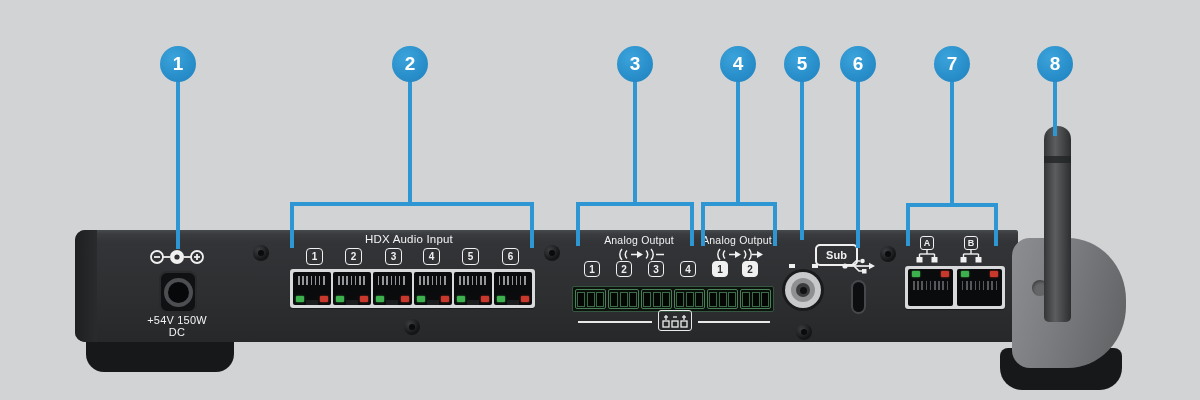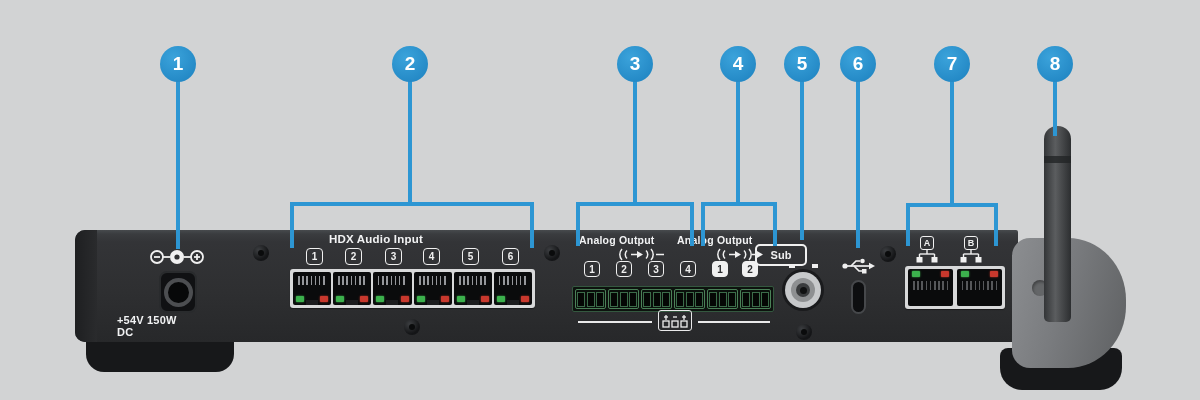--- a/index.html
+++ b/index.html
@@ -20,21 +20,21 @@
             background:linear-gradient(90deg,#1e1f21,#2a2b2d);}
   #right-cap{left:1012px;top:238px;width:114px;height:130px;z-index:3;
              border-radius:18px 58px 58px 18px / 18px 62px 62px 18px;
              background:linear-gradient(105deg,#8c8e91 0%,#797b7e 45%,#5e6062 100%);}
   #antenna{left:1044px;top:126px;width:27px;height:196px;z-index:4;border-radius:13px 13px 5px 5px;
            background:linear-gradient(90deg,#333537,#5b5d5f 42%,#2c2e30);}
   #antenna-joint{left:0;top:30px;width:27px;height:7px;background:#222426;opacity:.8;}
   .cap-indent{left:20px;top:42px;width:16px;height:16px;border-radius:50%;
               background:#646668;box-shadow:inset 1px 2px 3px rgba(0,0,0,.35);}
   
-  .ptext{color:#f2f3f4;font-weight:bold;letter-spacing:.2px;}
+  .ptext{color:#f2f3f4;font-weight:normal;text-align:center;letter-spacing:.2px;}
   .screw{width:16px;height:16px;border-radius:50%;
          background:radial-gradient(circle at 35% 32%, #3c3e41, #141517 65%);}
   .screw i{position:absolute;left:5px;top:5px;width:6px;height:6px;border-radius:50%;background:#0a0b0c;}
   .badge{width:17px;height:17px;border:1.5px solid #f0f0f0;border-radius:4px;box-sizing:border-box;
          color:#f0f0f0;font-size:10px;font-weight:bold;display:flex;align-items:center;justify-content:center;}
   .badge.sm{width:16px;height:16px;}
   .badge.filled{background:#f0f0f0;color:#2b2c2e;}
   
   .rjblock{background:#d8d9da;border-radius:3px;display:flex;gap:2px;padding:3px;box-sizing:border-box;
            box-shadow:0 1px 1px rgba(0,0,0,.4);}
@@ -51,21 +51,21 @@
   
   #terminal{left:497px;top:56px;width:202px;height:26px;background:#0d120e;border:1px solid #34583f;
             border-radius:2px;display:flex;gap:2px;padding:2px;box-sizing:border-box;}
   .tgroup{flex:1;border:1.5px solid #4b8158;border-radius:2px;box-sizing:border-box;
           display:flex;align-items:center;justify-content:space-evenly;background:#0a0f0b;}
   .tgroup i{width:6px;height:13px;background:#050705;border:1px solid #3b6c49;display:block;}
   .legend-line{height:2px;background:#e9e9ea;top:91px;}
   #legend-box{left:583px;top:80px;width:34px;height:21px;border:1.5px solid #e9e9ea;border-radius:3px;
               box-sizing:border-box;display:flex;align-items:center;justify-content:center;}
   
-  #sub-badge{left:680px;top:14px;width:52px;height:22px;border:2px solid #f0f0f0;border-radius:5px;
+  #sub-badge{left:740px;top:14px;width:43px;height:22px;border:2px solid #f0f0f0;border-radius:5px;
              box-sizing:border-box;color:#f0f0f0;font-size:11px;font-weight:bold;
              display:flex;align-items:center;justify-content:center;}
   .sub-foot{top:34px;width:6px;height:4px;background:#f0f0f0;}
   .rca{border-radius:50%;display:flex;align-items:center;justify-content:center;}
   #usb-port{left:776px;top:50px;width:15px;height:34px;border-radius:8px;background:#0d0e10;
             border:2px solid #46484b;box-sizing:border-box;}
   .net-box{width:14px;height:14px;border:1.7px solid #f0f0f0;border-radius:3px;box-sizing:border-box;
            color:#f0f0f0;font-size:9px;font-weight:bold;display:flex;align-items:center;justify-content:center;}
   
   #barrel{left:84px;top:41px;width:38px;height:42px;border-radius:8px;background:#101113;

